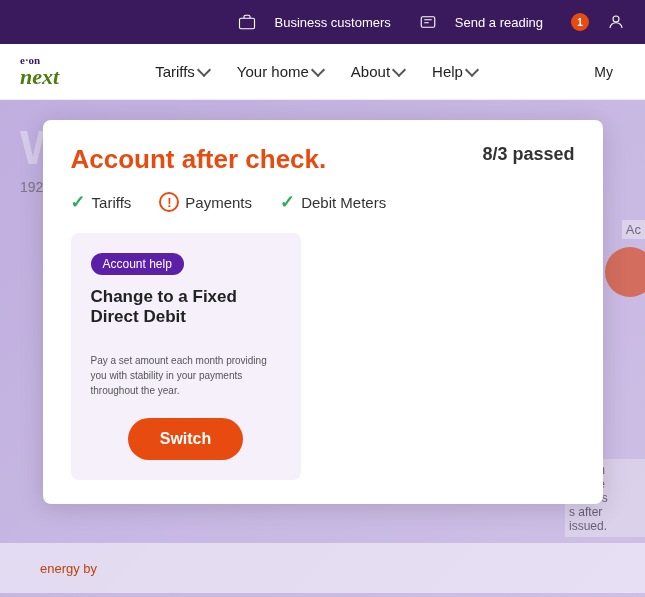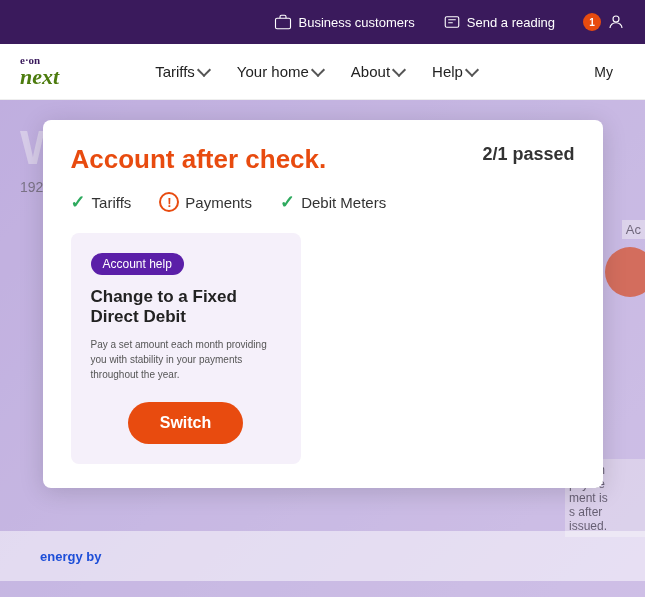--- a/index.html
+++ b/index.html
@@ -18,21 +18,21 @@
       height: 44px;
       display: flex;
       align-items: center;
       justify-content: flex-end;
       padding: 0 20px;
       gap: 28px;
     }
     .top-bar-item {
       display: flex;
       align-items: center;
-      gap: 6px;
+      gap: 18px;
       color: white;
       font-size: 13px;
       cursor: pointer;
     }
     .top-bar-icon {
       width: 18px;
       height: 18px;
       fill: none;
       stroke: white;
       stroke-width: 1.5;
@@ -245,21 +245,21 @@
       font-size: 12px;
       padding: 4px 12px;
       border-radius: 20px;
       display: inline-block;
       margin-bottom: 12px;
     }
     .card-title {
       font-size: 17px;
       font-weight: bold;
       color: #222;
-      margin-bottom: 10px;
+      margin-bottom: 26px;
     }
     .card-desc {
       font-size: 10px;
       color: #555;
       line-height: 1.5;
       margin-bottom: 20px;
     }
     .switch-btn {
       background: #e84b0f;
       color: white;
@@ -269,31 +269,30 @@
       font-size: 16px;
       font-weight: bold;
       cursor: pointer;
       display: block;
       margin: 0 auto;
     }
 
     
     .bottom-partial {
       position: absolute;
-      bottom: 16px;
+      bottom: 4px;
       left: 0;
       right: 0;
       height: 50px;
       background: rgba(255,255,255,0.5);
       display: flex;
       align-items: center;
       padding: 0 300px 0 40px;
       font-size: 13px;
-      color: #1d4ed8;
-      font-weight: bold;
+      color: #c2410c;
     }
   </style>
 </head>
 <body>
 
 <div class="top-bar">
   <div class="top-bar-item">
     <svg class="top-bar-icon" viewBox="0 0 24 24">
       <rect x="2" y="7" width="20" height="14" rx="2" ry="2"></rect>
       <path d="M16 7V5a2 2 0 0 0-2-2h-4a2 2 0 0 0-2 2v2"></path>
@@ -359,21 +358,21 @@
   <div>payme</div>
   <div>ment is</div>
   <div>s after</div>
   <div>issued.</div>
 </div>
 
 <div class="overlay">
   <div class="modal">
     <div class="modal-header">
       <h2 class="modal-title">Account after check.</h2>
-      <span class="modal-score">2/1 passed</span>
+      <span class="modal-score">8/3 passed</span>
     </div>
     <div class="modal-checks">
 
       <div class="check-item">
         <span class="check-pass">✓</span>
         <span>Tariffs</span>
       </div>
 
       <div class="check-item">
         <div class="check-warn">!</div>

